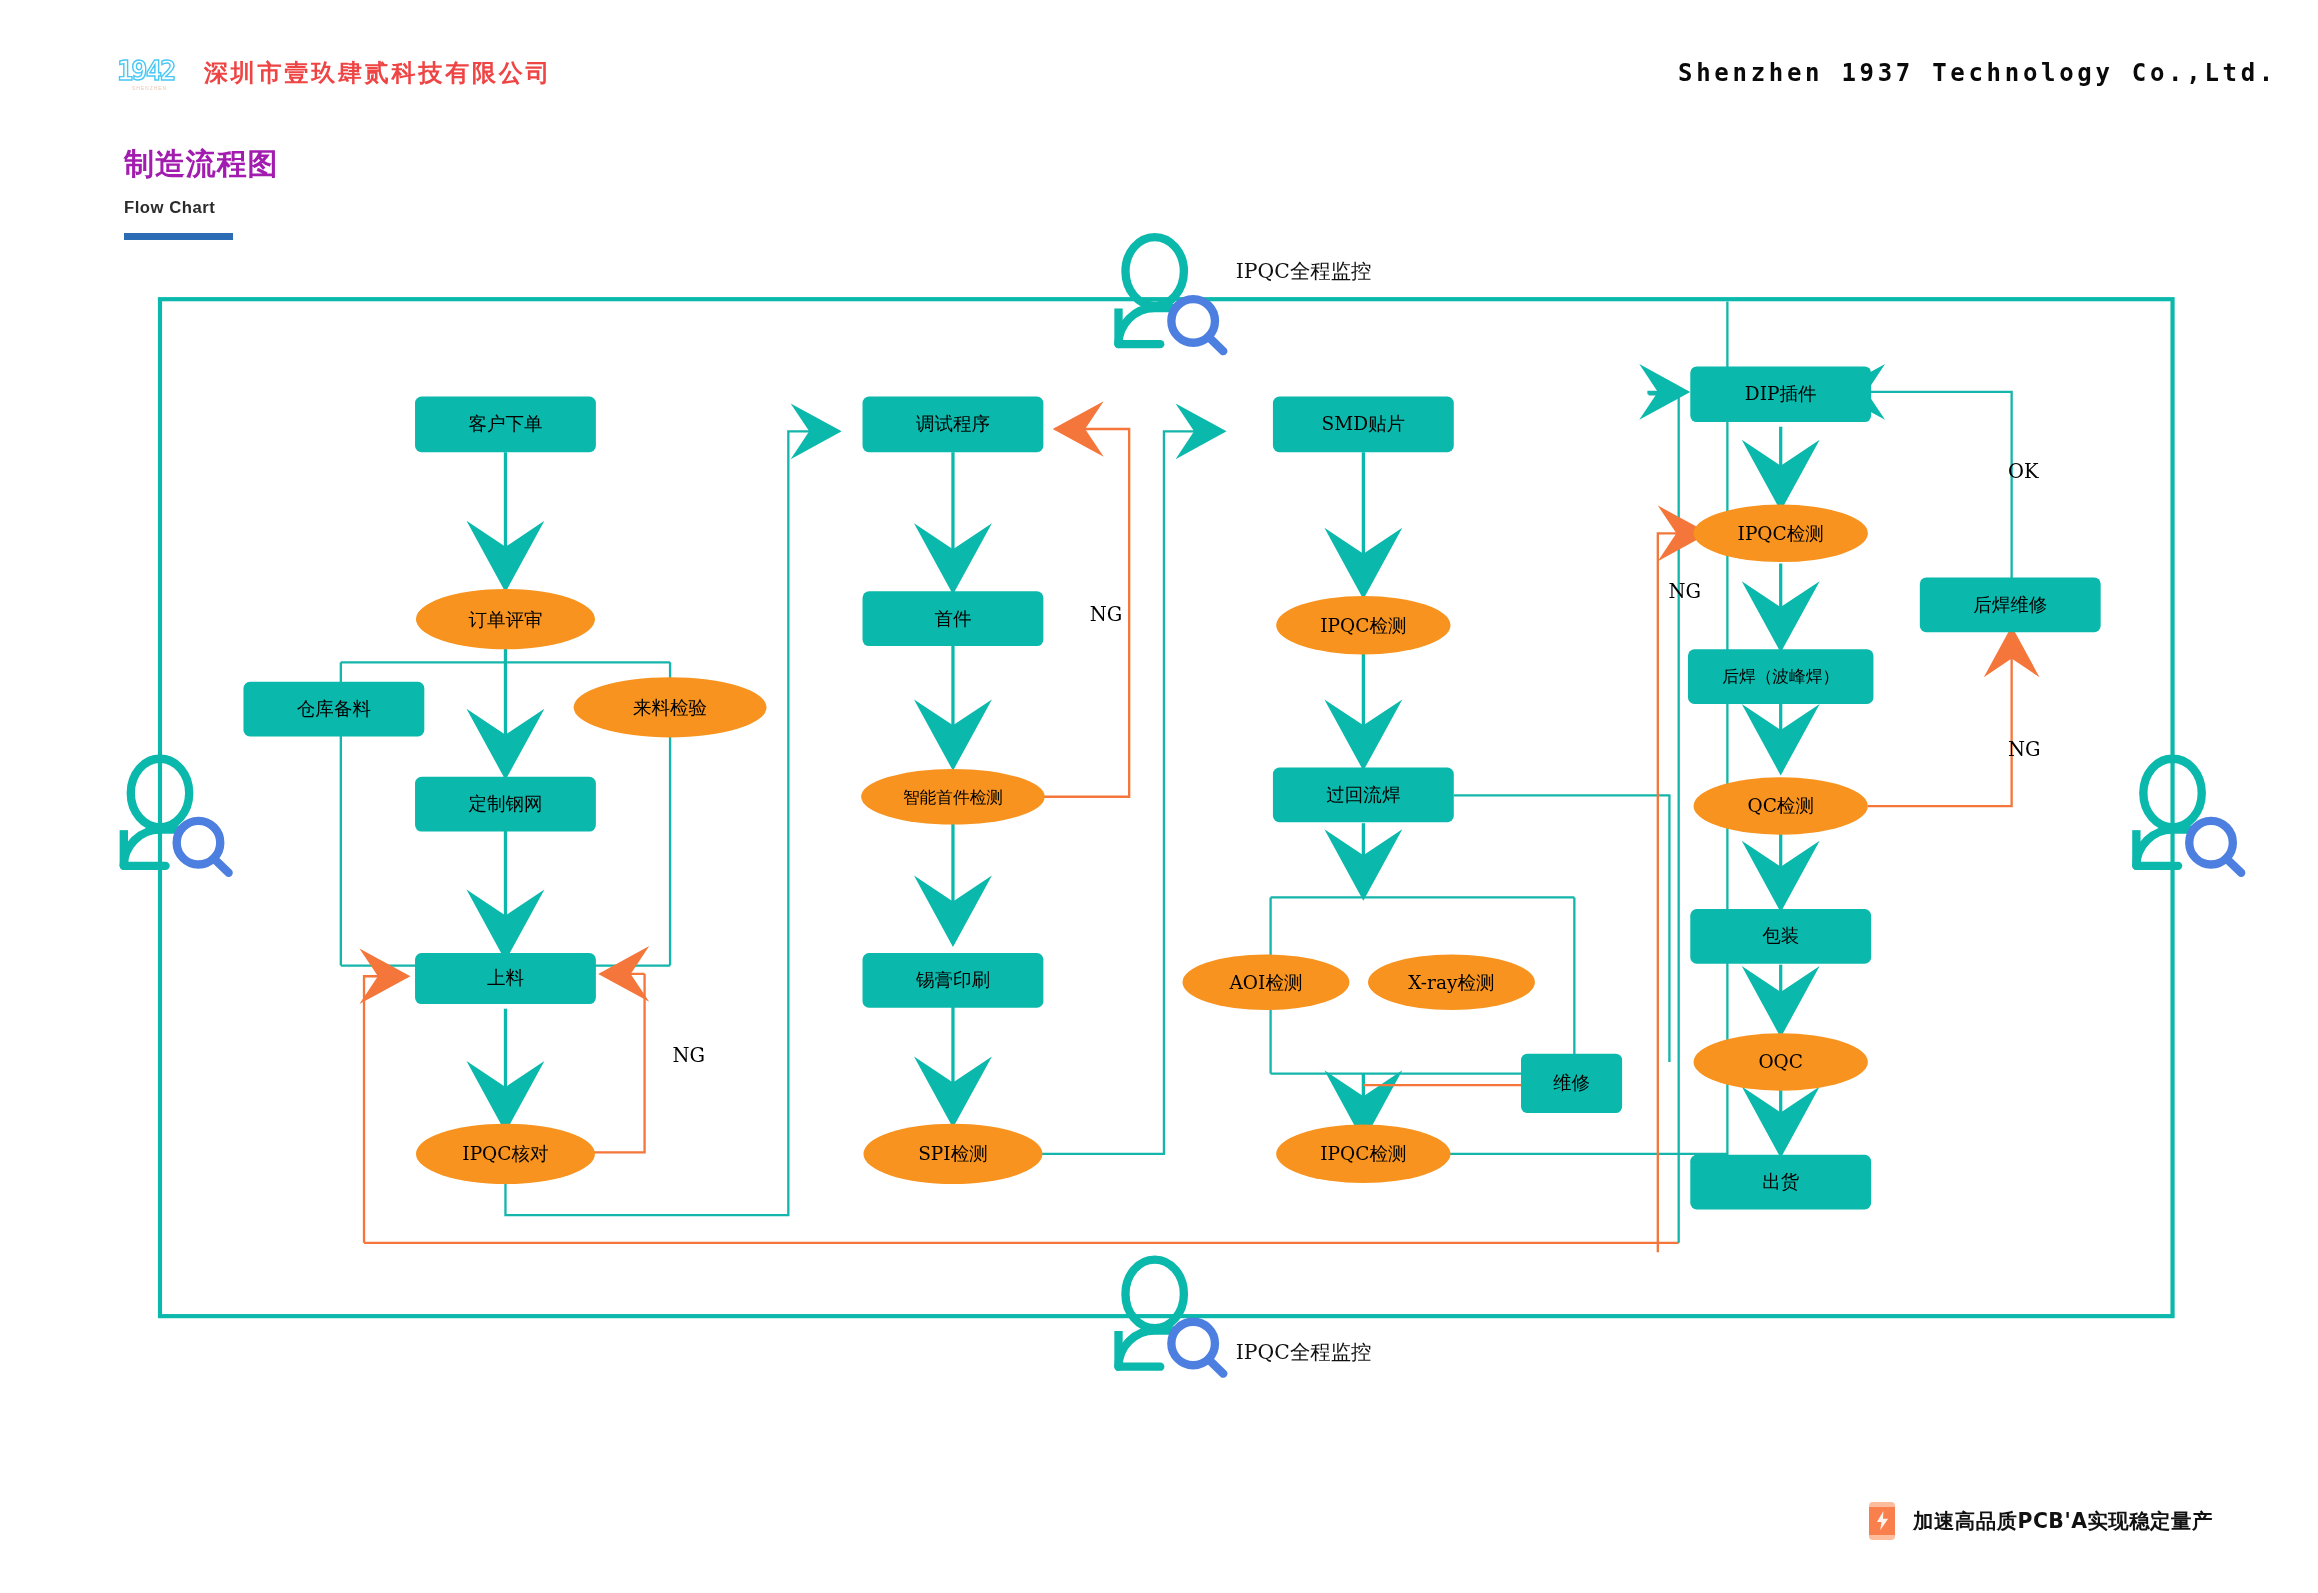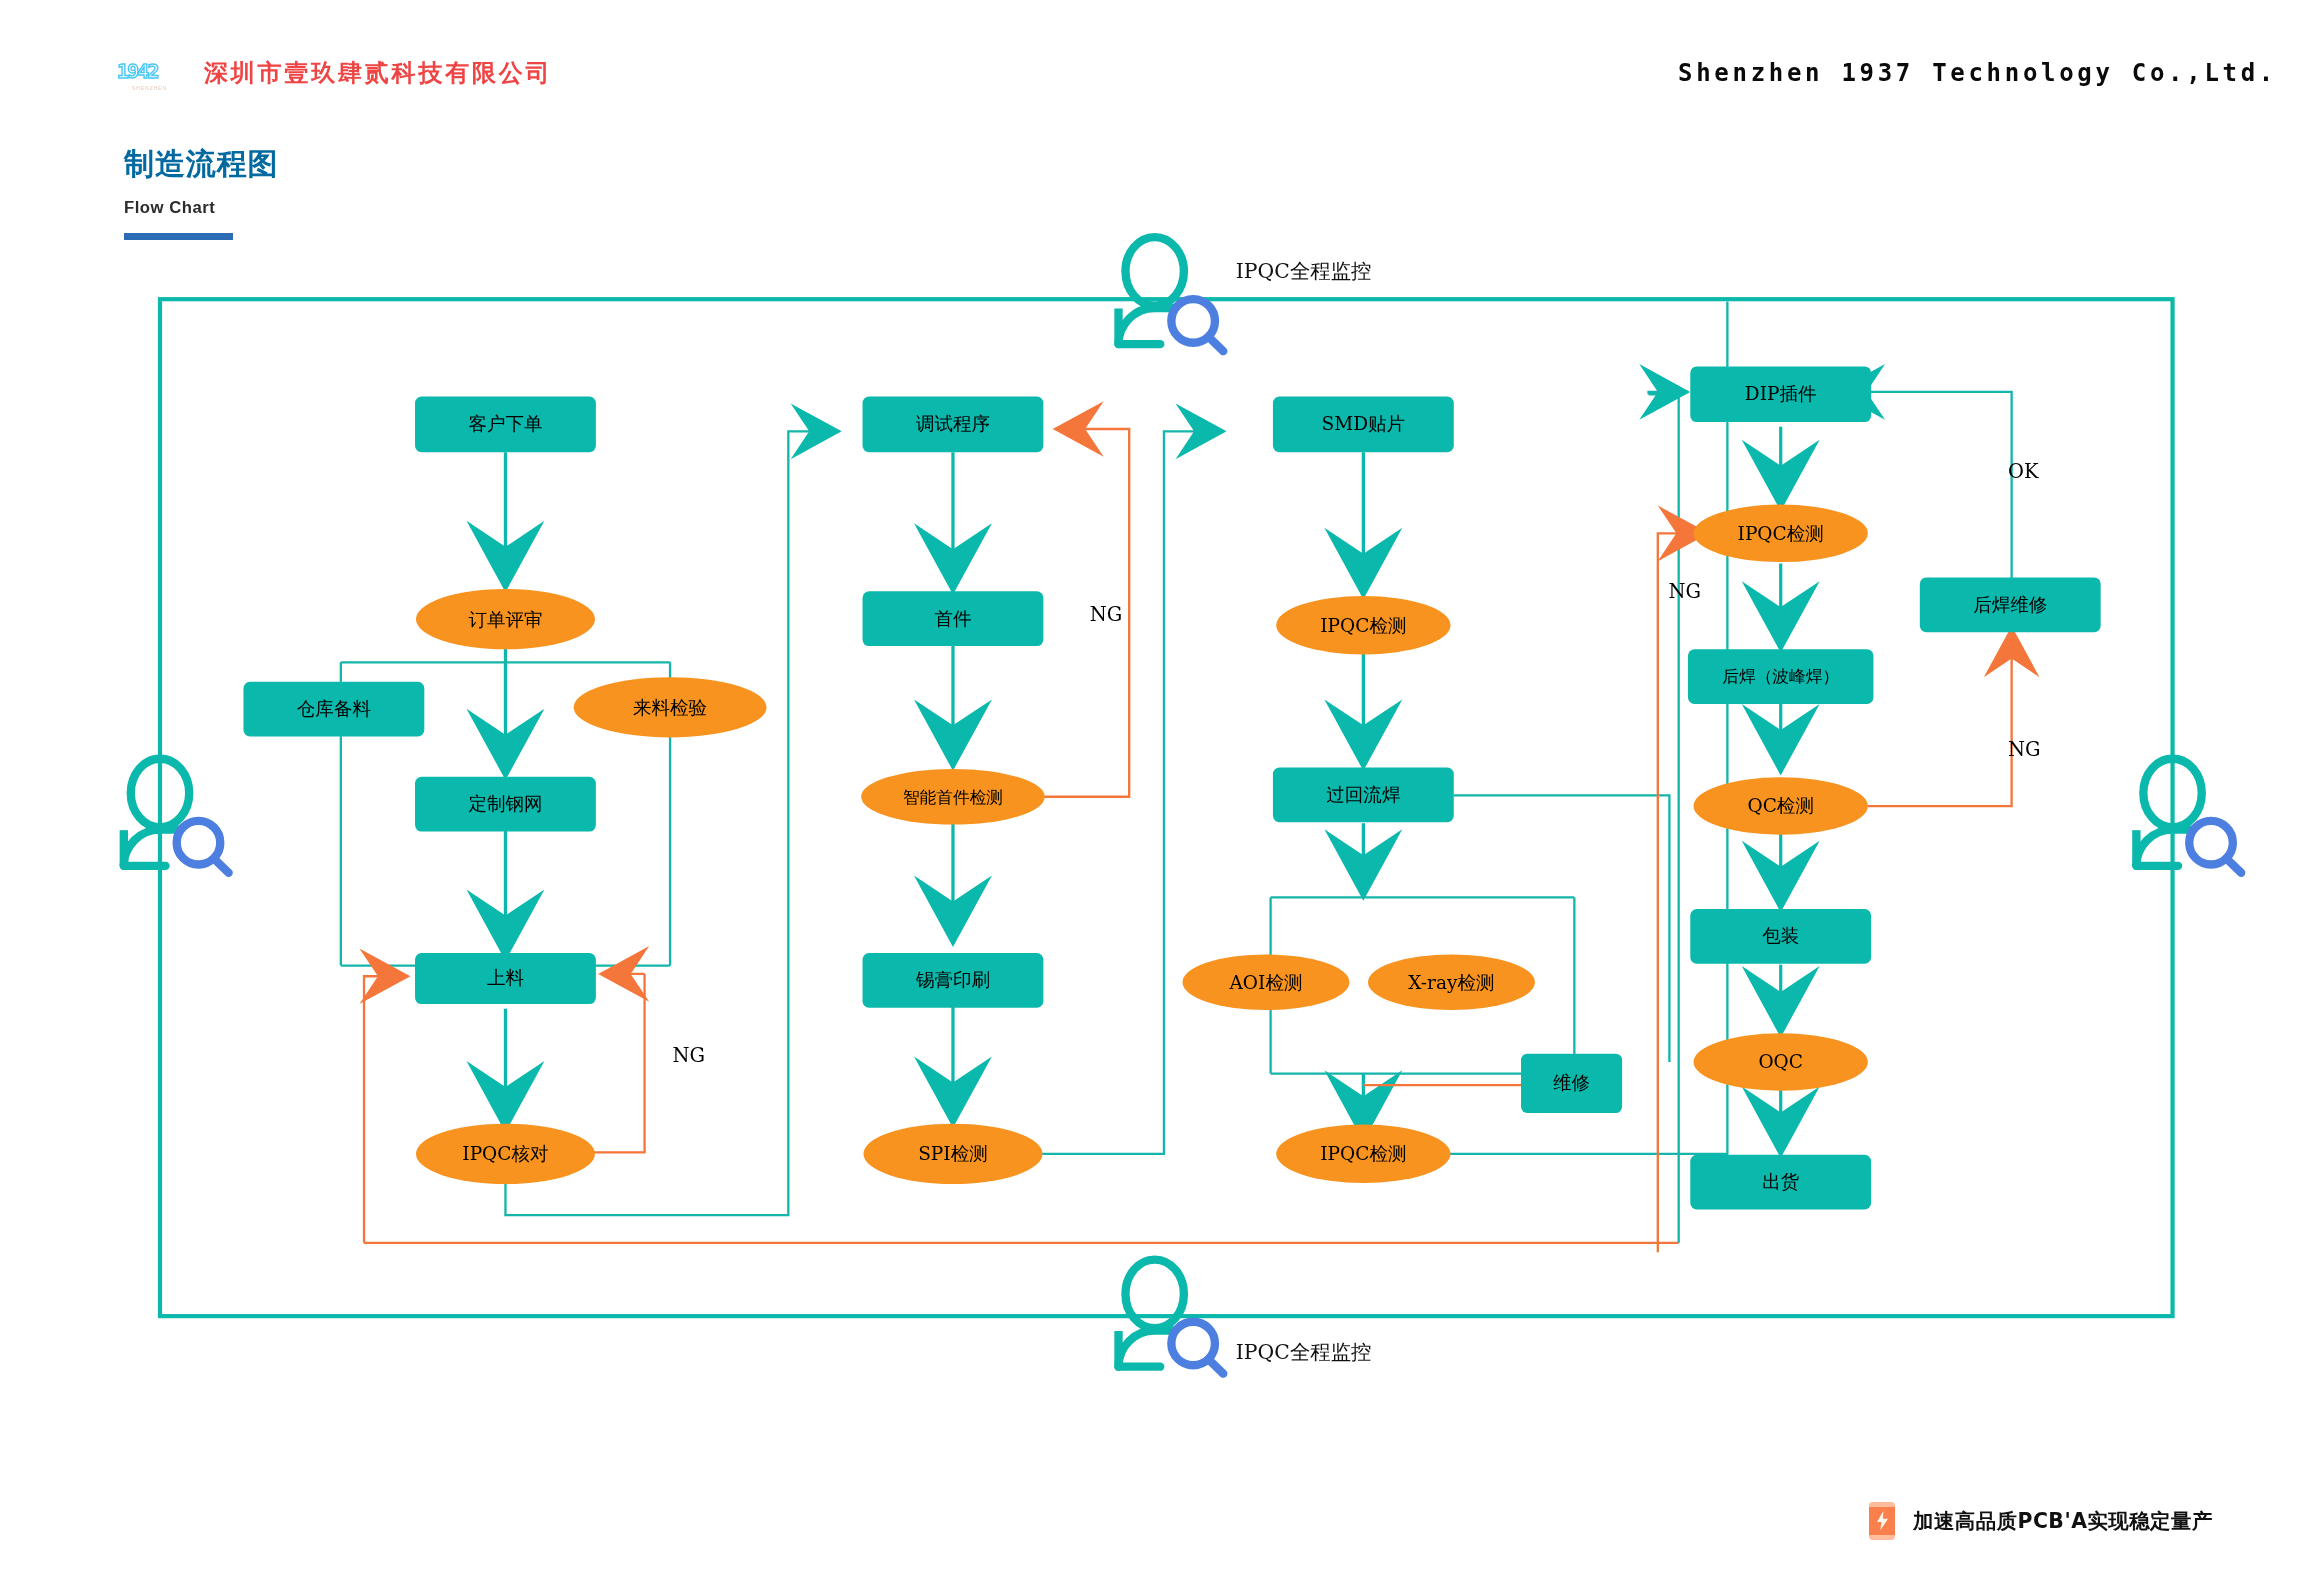--- a/index.html
+++ b/index.html
@@ -8,21 +8,21 @@
     font-family:"Liberation Sans", sans-serif;
     color:#111;
     position:relative;
     overflow:hidden;
   }
   
   .header{position:absolute;left:0;top:0;width:2333px;height:107px;}
   .logo-wrap{position:absolute;left:117px;top:55px;width:65px;height:45px;}
   .logo-text{
     font-family:"DejaVu Sans Mono", monospace;
-    font-size:20px;font-weight:700;letter-spacing:-1.9px;
+    font-size:27px;font-weight:700;letter-spacing:-1.9px;
     color:#ffffff;
     -webkit-text-stroke:1.4px #49C8F5;
     text-shadow:0 0 0 #49C8F5;
     line-height:32px;
   }
   .logo-sub{
     font-size:5.1px;color:#e6c9b5;letter-spacing:0.9px;
     text-align:center;margin-top:-1.9px;
   }
   .company-cn{
@@ -34,21 +34,21 @@
   .company-en{
     position:absolute;right:56px;top:59px;
     font-size:24px;font-weight:600;letter-spacing:3.7px;
     font-family:"DejaVu Sans Mono", monospace;
     color:#0a0a0a;white-space:nowrap;
   }
   
   .title-cn{
     position:absolute;left:124px;top:144px;
     font-size:30px;font-weight:700;letter-spacing:0.9px;
-    font-family:"DejaVu Sans", sans-serif;color:#0369a1;
+    font-family:"DejaVu Sans", sans-serif;color:#a21caf;
   }
   .title-en{
     position:absolute;left:124px;top:198px;
     font-size:16.7px;font-weight:700;letter-spacing:0.5px;
     font-family:"Liberation Sans", sans-serif;color:#2b2b2b;
   }
   .title-rule{
     position:absolute;left:124px;top:233px;
     width:109px;height:7.4px;background:#2C6CB5;
   }

